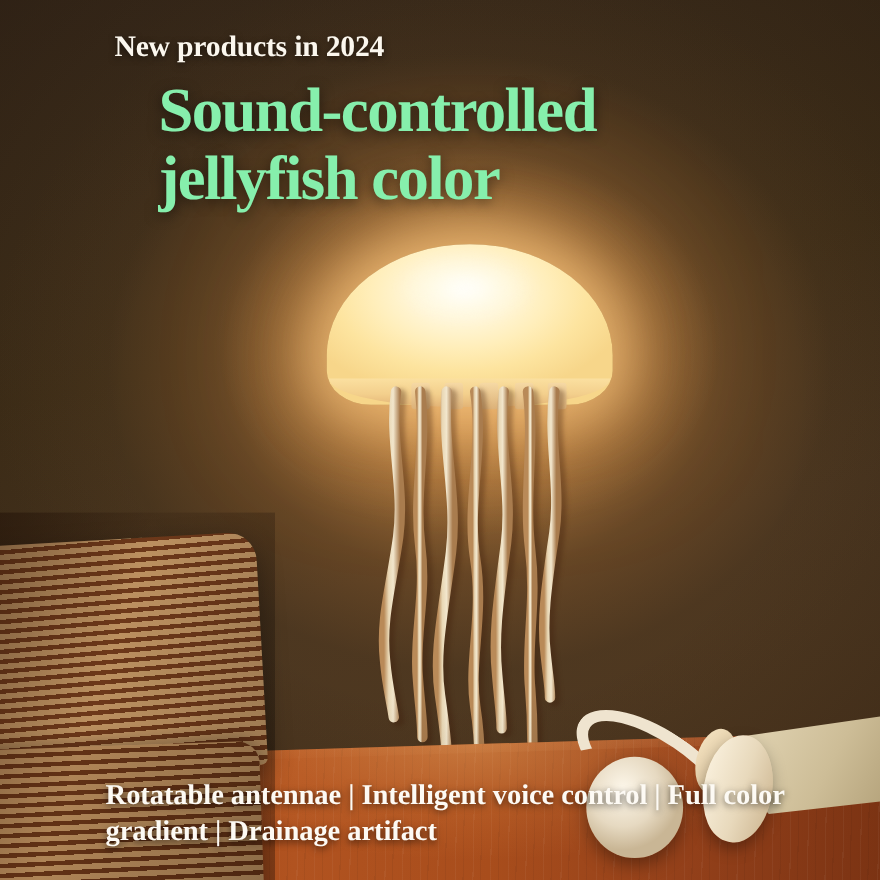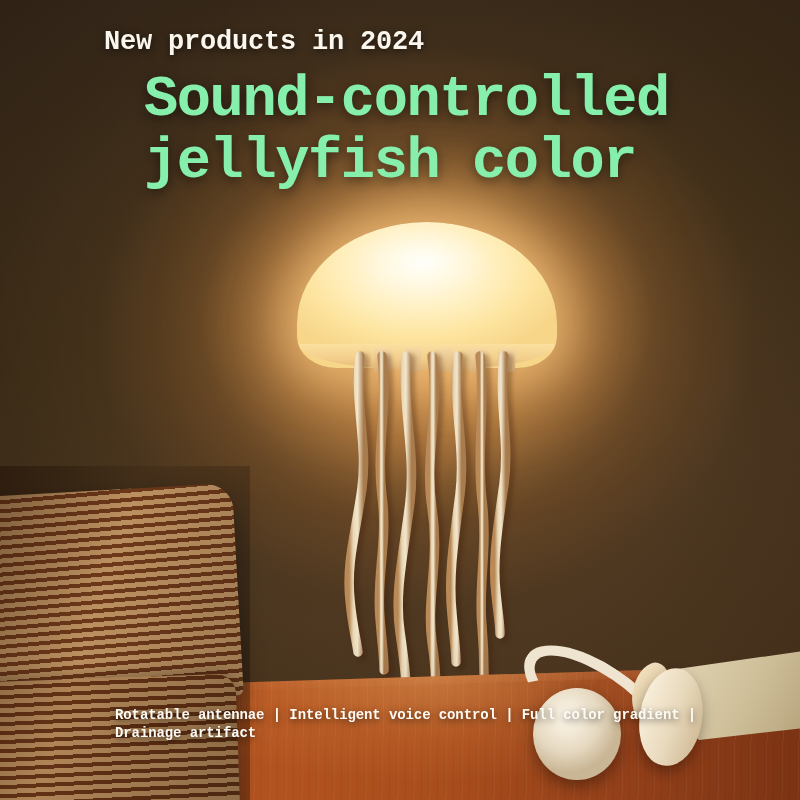--- a/index.html
+++ b/index.html
@@ -1,19 +1,19 @@
 <!DOCTYPE html>
 <html><head>
 <meta charset="utf-8">
 <style>
   html,body{margin:0;padding:0;background:#1b120a;}
   *{box-sizing:border-box;}
   #stage{
     position:relative;width:800px;height:800px;overflow:hidden;
-    font-family:Liberation Mono, monospace;
+    font-family:Liberation Serif, serif;
     background:#3a2b1c;
   }
   
   .wall{position:absolute;inset:0;
     background:
       radial-gradient(ellipse 470px 400px at 427px 330px,
         rgba(214,150,80,0.95) 0%,
         rgba(177,120,60,0.78) 26%,
         rgba(130,86,43,0.50) 48%,
         rgba(84,58,32,0.20) 70%,
@@ -111,22 +111,22 @@
   
   .eyebrow{position:absolute;left:104px;top:27px;font-size:27px;font-weight:bold;
     color:#fbf7ee;letter-spacing:-0.2px;
     text-shadow:0 2px 7px rgba(0,0,0,0.55);}
   .headline{position:absolute;left:144px;top:70px;font-size:57px;font-weight:bold;
     line-height:1.08;color:#86efac;letter-spacing:-1.4px;
     text-shadow:0 3px 12px rgba(0,0,0,0.5);}
   .withbase{position:absolute;right:6px;top:582px;font-size:48px;
     font-weight:400;color:#140b04;letter-spacing:0.2px;white-space:nowrap;}
   .features{position:absolute;left:96px;top:707px;width:630px;
-    font-size:14px;font-weight:bold;line-height:1.26;color:#fdfaf4;
-    letter-spacing:-0.1px;text-shadow:0 2px 7px rgba(0,0,0,0.6);margin-left:19px;}
+    font-size:26px;font-weight:bold;line-height:1.26;color:#fdfaf4;
+    letter-spacing:-0.1px;text-shadow:0 2px 7px rgba(0,0,0,0.6);}
 </style>
 </head>
 <body>
 
 <div id="stage">
 
   <div class="wall"></div>
 
   <div class="lamp">
     <div class="halo"></div>

